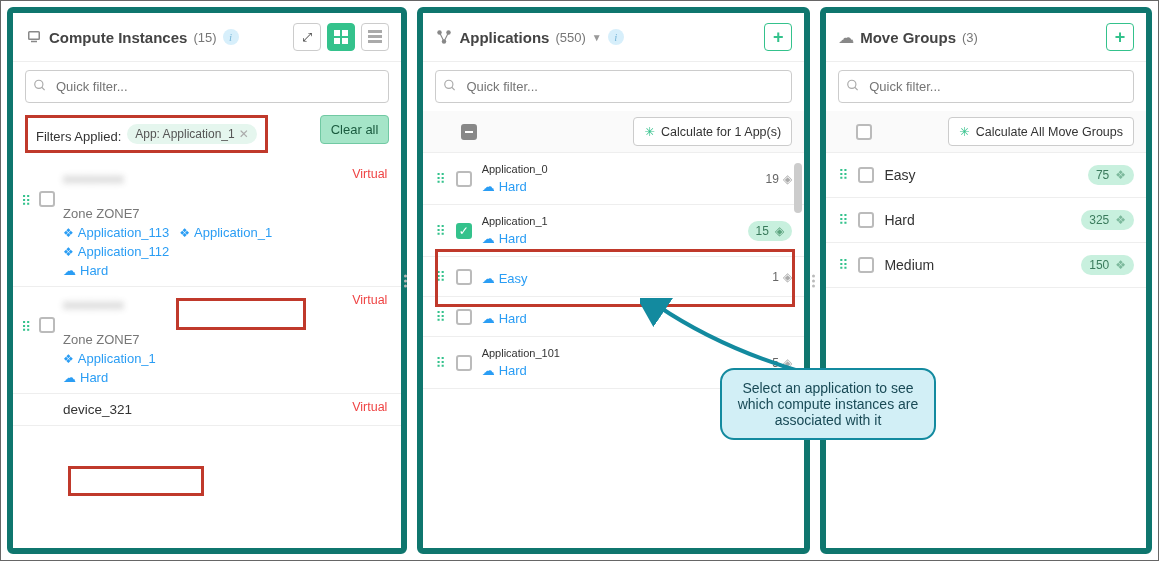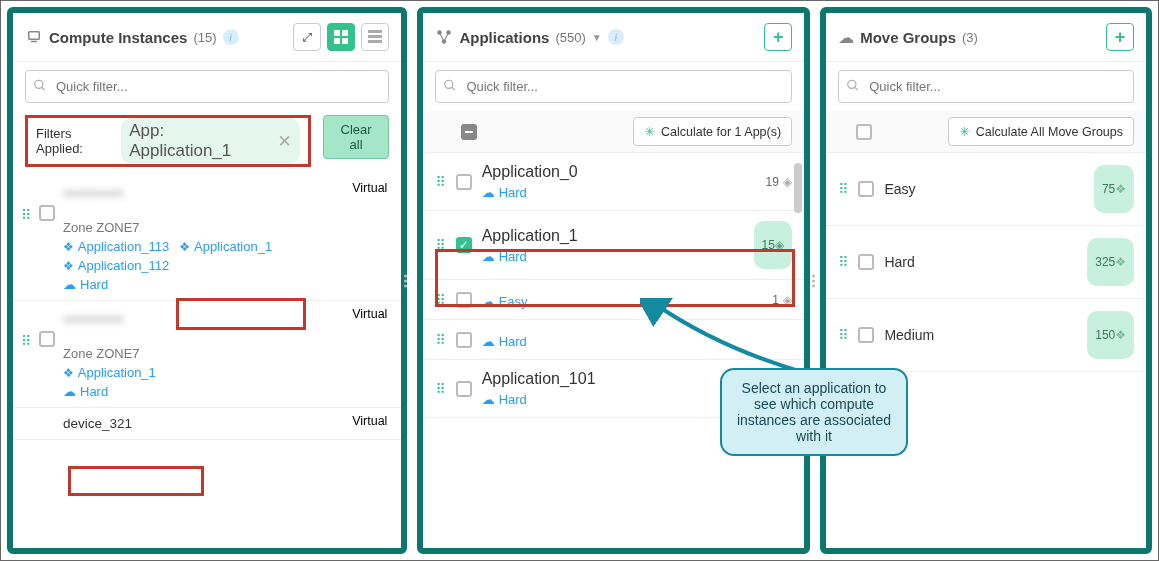--- a/index.html
+++ b/index.html
@@ -68,36 +68,36 @@
     background: #fff;
     color: #888;
   }
   .filter-wrap { position: relative; }
   .filter-wrap .mag {
     position: absolute; left: 8px; top: 50%; transform: translateY(-50%);
     color: #aaa;
   }
   .applied-row {
     margin: 4px 12px 8px 12px;
-    padding: 0 8px;
+    padding: 6px 8px;
     border: 3px solid #c0392b;
     display: flex;
-    align-items: center;
+    align-items: flex-end;
     gap: 6px;
     background: #fff;
   }
   .chip {
     background: #e5f6ee;
     color: #555;
     padding: 3px 8px;
     border-radius: 10px;
-    font-size: 17px;
+    font-size: 12px;
     display: inline-flex;
     align-items: center;
-    gap: 20px;
+    gap: 4px;
   }
   .chip .x { color: #aaa; }
   .clear-all {
     margin: 4px 12px 8px auto;
     background: #a5e5c8;
     border: 1px solid #71c9a3;
     color: #1a5b3f;
     border-radius: 4px;
     padding: 6px 10px;
     font-size: 13px;
@@ -147,21 +147,21 @@
   }
   .ci-row {
     padding: 8px 12px 8px 36px;
     border-bottom: 1px solid #eee;
     position: relative;
   }
   .ci-row .type-tag {
     position: absolute;
     right: 14px;
     top: 6px;
-    color: #000000;
+    color: #ef4444;
     font-size: 12.5px;
   }
   .ci-row .drag {
     position: absolute;
     left: 8px;
     top: 32px;
     color: #34c28c;
     cursor: grab;
   }
   .ci-row .cb {
@@ -190,55 +190,55 @@
     gap: 4px;
   }
   .app-row {
     display: flex;
     align-items: center;
     padding: 10px 12px;
     gap: 10px;
     border-bottom: 1px solid #eee;
   }
   .app-main { flex: 1; }
-  .app-name { font-size: 16px; color: #333; }
+  .app-name { font-size: 11px; color: #333; }
   .app-count {
     display: inline-flex;
     align-items: center;
     gap: 4px;
     color: #666;
     font-size: 12px;
   }
   .badge-green {
     background: #c8f0de;
     color: #3a7b5c;
-    padding: 17px 8px;
+    padding: 3px 8px;
     border-radius: 10px;
     font-size: 12px;
     display: inline-flex;
     align-items: center;
-    gap: 0;
+    gap: 6px;
   }
   .calc-btn {
     border: 1px solid #ccc;
     border-radius: 4px;
     padding: 6px 10px;
     font-size: 12.5px;
     display: inline-flex;
     align-items: center;
     gap: 6px;
     cursor: pointer;
     background: #fff;
   }
   .calc-btn .gear { color: #34c28c; }
   .callout {
     position: absolute;
     left: 720px;
     top: 368px;
-    width: 188px;
+    width: 216px;
     background: #d2eff6;
     border: 2px solid #138a9f;
     border-radius: 14px;
     padding: 10px 12px;
     text-align: center;
     color: #194a56;
     font-size: 14px;
     z-index: 20;
     font-weight: 500;
   }

